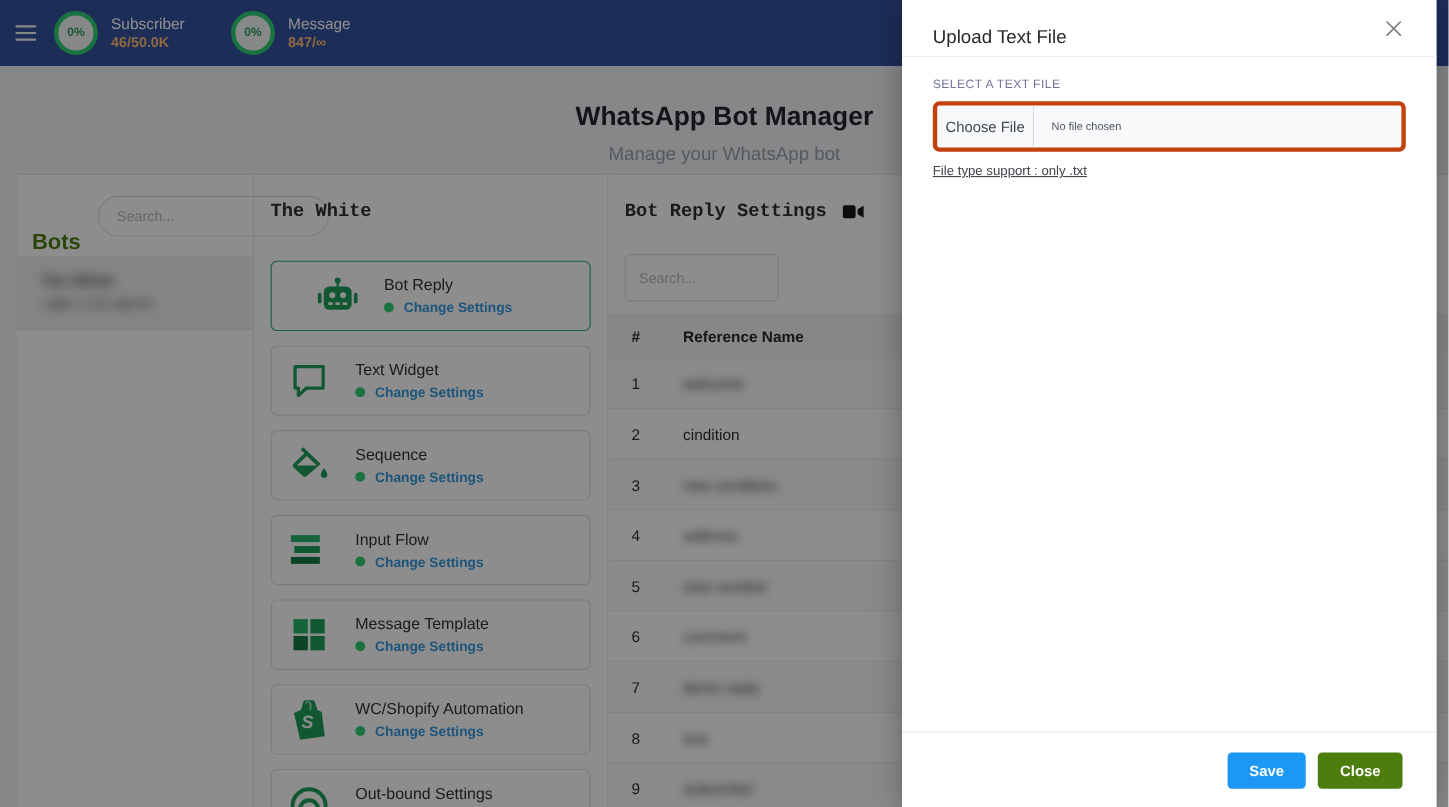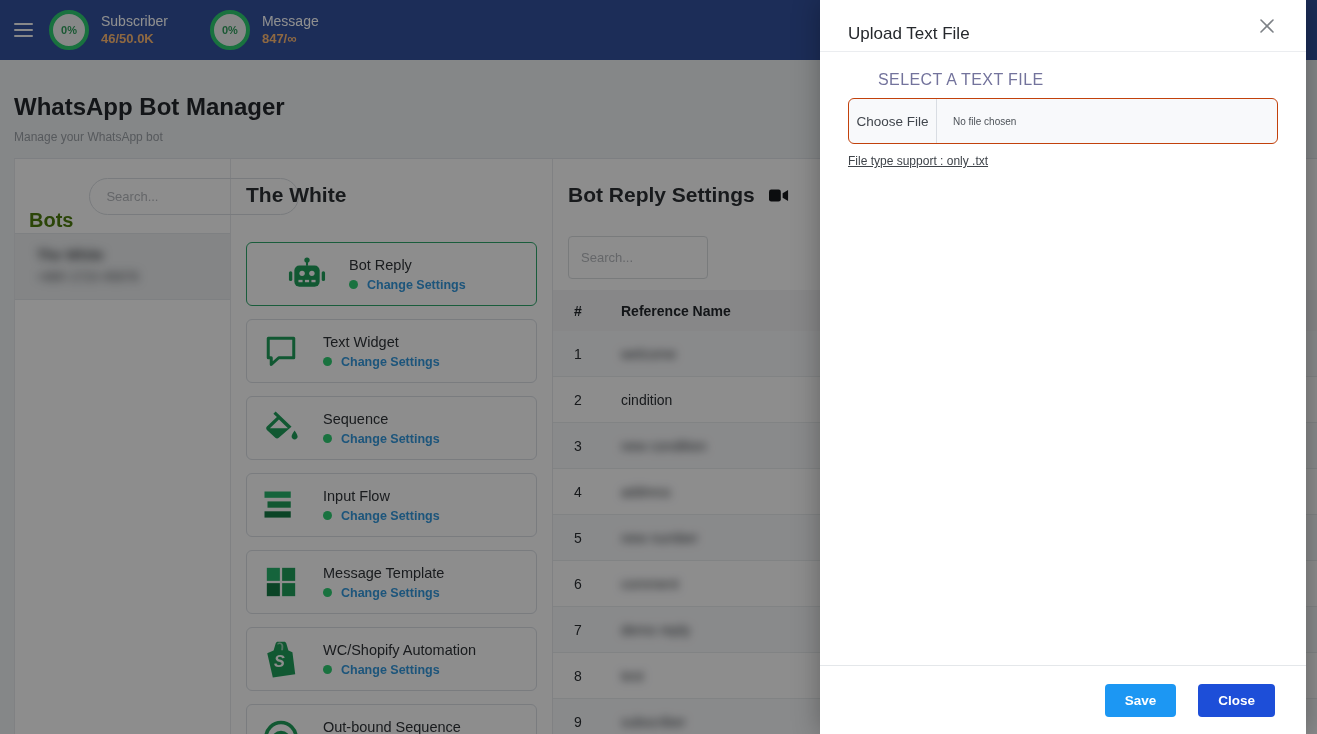--- a/index.html
+++ b/index.html
@@ -16,45 +16,45 @@
   .hamburger span { display:block; height:2px; background:#f2f3f5; margin:4px 0; border-radius:1px; }
   .stat { display:flex; align-items:center; }
   .stat + .stat { margin-left:42px; }
   .ring { width:40px; height:40px; border-radius:50%; border:4px solid #2ecc71; background:#f1f2f3;
           display:flex; align-items:center; justify-content:center; }
   .ring span { font-size:11px; font-weight:bold; color:#2f9e5c; }
   .stat-text { margin-left:12px; line-height:1.25; }
   .stat-label { color:#ffffff; font-weight:normal; font-size:14px; }
   .stat-value { color:#fdba74; font-weight:bold; font-size:13px; }
 
-  .page-head { position:absolute; top:60px; left:0; right:0; padding:33px 14px 0; }
+  .page-head { position:absolute; top:60px; left:0; right:0; padding:33px 14px 0;text-align:center; }
   .page-title { font-size:24px; font-weight:bold; color:#23272b; }
-  .page-subtitle { margin-top:9px; font-size:12px; color:#9aa0a6; }
+  .page-subtitle { margin-top:9px; font-size:17px; color:#9aa0a6; }
 
   .panels { position:absolute; top:158px; bottom:-40px; left:14px; right:0;
             background:#fbfbfc; border-top:1px solid #dfe3e8; border-left:1px solid #e4e7ea;
             display:flex; }
   .col-bots { width:216px; border-right:1px solid #e4e7ea; }
   .col-menu { width:322px; border-right:1px solid #e4e7ea; }
   .col-settings { flex:1; }
 
   .bots-head { height:74px; display:flex; align-items:center; padding:0 14px; gap:16px; }
   .bots-title { font-size:20px; font-weight:bold; color:#4d7c0f;margin-top:48px; }
   .pill-search { flex:1; height:37px; border:1px solid #d8dce0; border-radius:19px; background:transparent;
                  padding:0 16px; font-size:13px; color:#444; outline:none; font-family:inherit; }
   .pill-search::placeholder { color:#b4b7bb; }
   .bot-item { height:67px; background:#ebedef; border-top:1px solid #e1e4e8; border-bottom:1px solid #e1e4e8;
               padding:13px 22px; cursor:pointer; }
   .bot-line1 { font-size:14px; font-weight:bold; color:#45484c; width:fit-content; }
   .bot-line2 { margin-top:6px; font-size:13px; color:#4a4d51; width:fit-content; }
   .blur1 { filter:blur(5px); }
 
   .col-inner { padding:0 15px; }
-  .col-title { margin-top:24px; font-size:21px; font-weight:bold; color:#2b2f33;
-               display:flex; align-items:center; gap:14px; }
+  .col-title { margin-top:24px; font-size:17px; font-weight:bold; color:#2b2f33;
+               display:flex; align-items:center; gap:14px;font-family:Liberation Mono, monospace; }
   .cards { margin-top:35px; }
   .card { height:64px; border:1px solid #d9dde2; border-radius:6px; background:#fbfbfc;
           margin-bottom:13px; display:flex; align-items:center; padding:0 14px; cursor:pointer; }
   .card.active { border-color:#2fa76b;padding-left:40px; }
   .cicon { width:40px; height:40px; display:flex; align-items:center; justify-content:center; margin-right:22px; }
   .ctitle { font-size:14.5px; color:#2f3337; }
   .csettings { margin-top:5px; display:flex; align-items:center; gap:9px; }
   .dot { width:9px; height:9px; border-radius:50%; background:#2ecc71; }
   .cs-link { font-size:12.5px; font-weight:bold; color:#3498db; text-decoration:none; cursor:pointer; }
 
@@ -75,34 +75,34 @@
   .dim { position:absolute; inset:0; background:rgba(0,0,0,0.44); z-index:5; }
 
   
   .modal { position:absolute; top:0; left:820px; width:486px; height:734px; background:#ffffff;
            z-index:10; box-shadow:0 0 26px rgba(0,0,0,0.30); }
   .modal-header { height:52px; padding:0 28px; display:flex; align-items:center;
                   justify-content:space-between; border-bottom:1px solid #ebedf0; }
   .modal-title { font-size:17px; color:#25282c;margin-top:16px; }
   .close-btn { background:none; border:none; cursor:pointer; display:flex; padding:2px; }
   .modal-body { padding:19px 28px 0; }
-  .field-label { font-size:16px; color:#73739c; letter-spacing:0.4px;margin-left:30px; }
-  .file-box { margin-top:9px; height:46px; border:1px solid #c2410c; border-radius:6px; background:#f8f9fb;
+  .field-label { font-size:11px; color:#73739c; letter-spacing:0.4px; }
+  .file-box { margin-top:9px; height:46px; border:4px solid #c2410c; border-radius:6px; background:#f8f9fb;
               display:flex; align-items:stretch; overflow:hidden; }
   .choose-file { width:88px; display:flex; align-items:center; justify-content:center;
                  border-right:1px solid #d9dde3; font-size:13.5px; color:#41464d; cursor:pointer;
                  background:transparent; border-top:none; border-bottom:none; border-left:none; font-family:inherit; }
   .no-file { display:flex; align-items:center; padding-left:16px; font-size:10px; color:#4d5258; }
   .helper { margin-top:10px; font-size:12px; color:#3f444a;text-decoration:underline; }
   .modal-footer { position:absolute; left:0; right:0; bottom:0; height:69px; border-top:1px solid #e4e7ea;
-                  display:flex; align-items:center; justify-content:flex-end; padding:0 31px; gap:22px; }
+                  display:flex; align-items:center; justify-content:flex-end; padding:0 31px; gap:11px; }
   .btn { border:none; border-radius:4px; height:33px; padding:0 20px; font-size:13.5px; font-weight:bold;
          color:#ffffff; cursor:pointer; font-family:inherit; }
   .btn-save { background:#1c97f3; }
-  .btn-close { background:#1d4ed8; }
+  .btn-close { background:#4d7c0f; }
 </style>
 </head>
 <body>
 
 <div class="app">
   <div class="underlay">
 
     <div class="navbar">
       <div class="hamburger">
           <span></span>
@@ -261,21 +261,21 @@
 
             <div class="card">
               <span class="cicon">
                 <svg width="38" height="38" viewBox="0 0 24 24" fill="none" stroke="#1f9e5a" stroke-width="2.3" stroke-linecap="round">
                     <path d="M2.5 13 a9.5 9.5 0 0 1 19 0"></path>
                     <path d="M6.8 15 a5.2 5.2 0 0 1 10.4 0"></path>
                     <circle cx="12" cy="17.5" r="1.6" fill="#1f9e5a" stroke="none"></circle>
                   </svg>
               </span>
               <div>
-                <div class="ctitle">Out-bound Sequence</div>
+                <div class="ctitle">Out-bound Settings</div>
                 <div class="csettings">
                     <a class="cs-link">Change Settings</a>
                   </div>
               </div>
             </div>
 
           </div>
         </div>
       </div>
 

